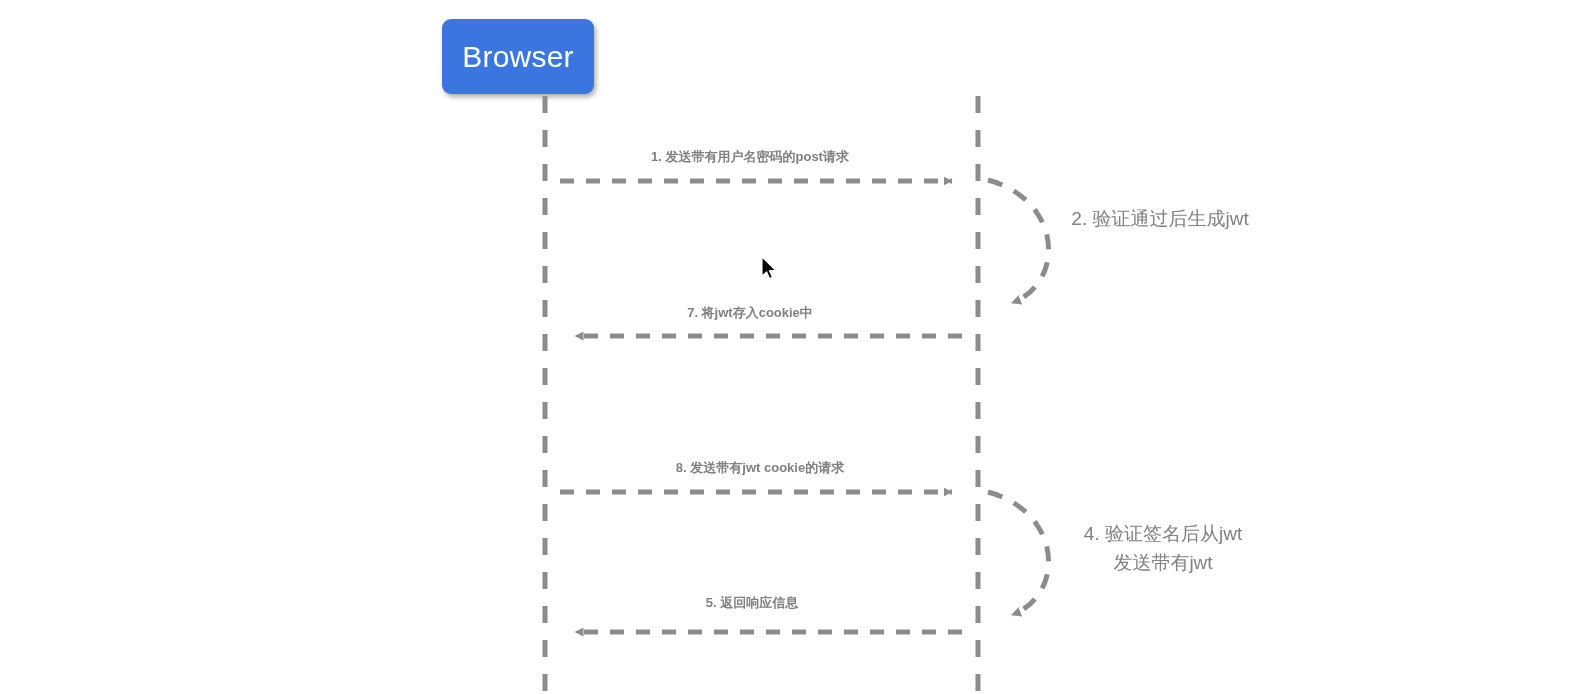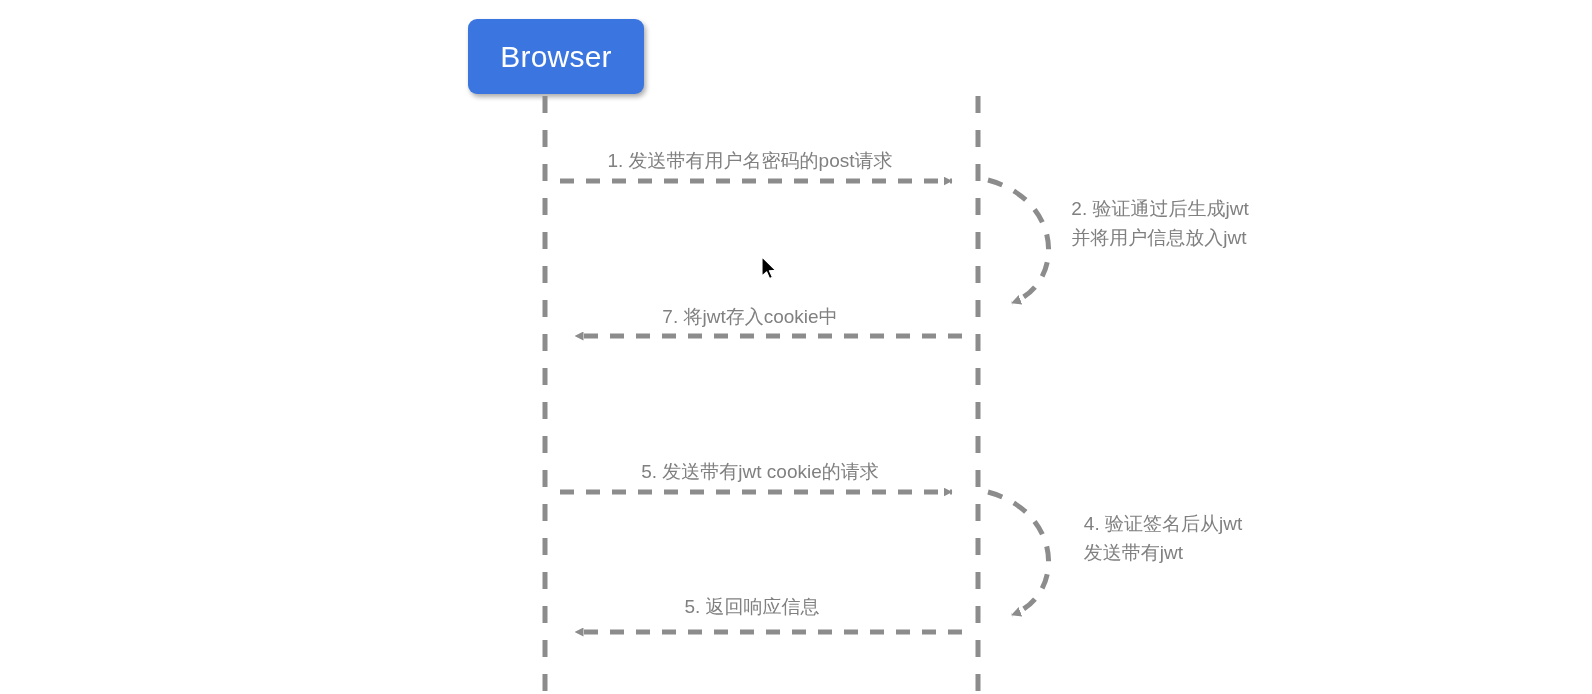--- a/index.html
+++ b/index.html
@@ -24,54 +24,57 @@
     align-items: center;
     justify-content: center;
     border-radius: 9px;
     color: #ffffff;
     font-size: 30px;
     letter-spacing: 0.2px;
     box-shadow: 2px 3px 5px rgba(0,0,0,0.33);
     box-sizing: border-box;
   }
   #participant-browser {
-    left: 468px;
+    left: 442px;
     top: 19px;
-    width: 176px;
+    width: 152px;
     height: 75px;
   }
   #participant-server {
     left: 884px;
     top: 19px;
     width: 190px;
     height: 75px;
   }
   
   #diagram-svg {
     position: absolute;
     left: 0;
     top: 0;
     width: 1592px;
     height: 694px;
   }
   
   .msg-label {
     position: absolute;
     color: #808080;
-    font-size: 19px;
+    font-size: 13px;
     white-space: nowrap;
     transform: translateX(-50%);
+    font-weight: bold;
   }
   .note-label {
     position: absolute;
     color: #808080;
     font-size: 19px;
     line-height: 29px;
+    text-align: center;
     white-space: nowrap;
     transform: translateX(-50%);
+    margin-top: 10px;
   }
   
   #mouse-cursor {
     position: absolute;
     left: 760px;
     top: 256px;
     width: 20px;
     height: 26px;
   }
 </style>
@@ -111,27 +114,26 @@
 
     <path d="M 988 180 C 1062 200, 1066 282, 1012 303" fill="none" stroke="#8c8c8c" stroke-width="5" stroke-dasharray="15,13" marker-end="url(#arrow-loop)"></path>
 
     <path d="M 988 492 C 1062 512, 1066 594, 1012 615" fill="none" stroke="#8c8c8c" stroke-width="5" stroke-dasharray="15,13" marker-end="url(#arrow-loop)"></path>
   </svg>
 
   <div class="msg-label" style="left:750px; top:148px;">1. 发送带有用户名密码的post请求</div>
 
   <div class="msg-label" style="left:750px; top:304px;">7. 将jwt存入cookie中</div>
 
-  <div class="msg-label" style="left:760px; top:459px;">5. 发送带有jwt cookie的请求</div>
+  <div class="msg-label" style="left:760px; top:459px;">8. 发送带有jwt cookie的请求</div>
 
   <div class="msg-label" style="left:752px; top:594px;">5. 返回响应信息</div>
 
   <div class="note-label" style="left:1160px; top:194px;">
     <div>2. 验证通过后生成jwt</div>
-    <div>并将用户信息放入jwt</div>
   </div>
 
   <div class="note-label" style="left:1163px; top:509px;">
     <div>4. 验证签名后从jwt</div>
     <div>发送带有jwt</div>
   </div>
 
   <svg id="mouse-cursor" viewBox="0 0 20 26" style="left: 760px; top: 256px;">
     <path d="M2,1 L2,20 L6.6,15.8 L9.6,22.6 L12.4,21.3 L9.4,14.7 L15.6,14.4 Z" fill="#000000" stroke="#ffffff" stroke-width="1.1" stroke-linejoin="round"></path>
   </svg>

